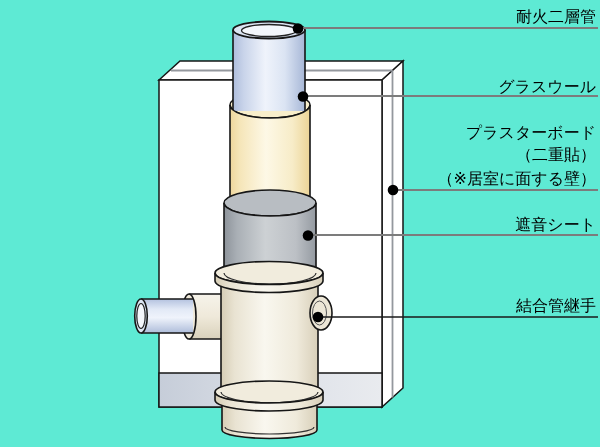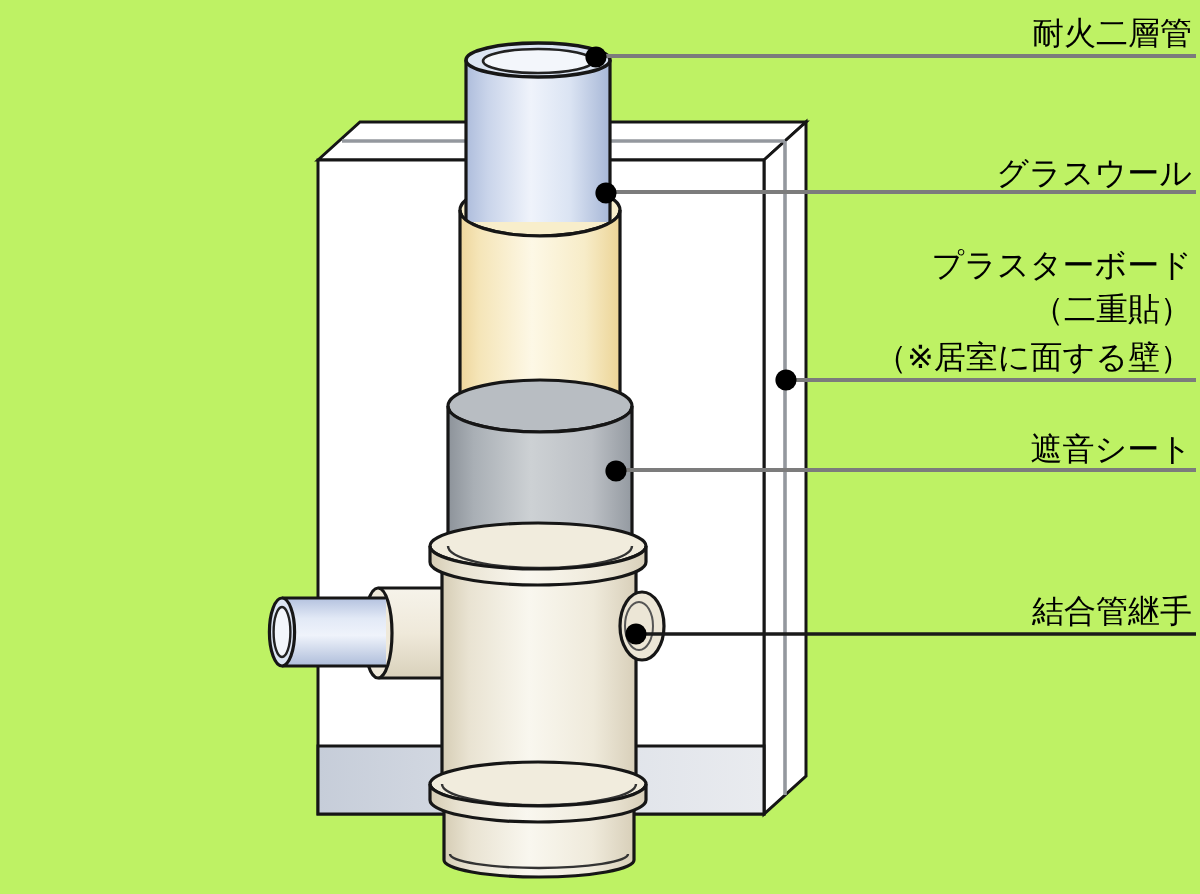--- a/index.html
+++ b/index.html
@@ -1,16 +1,16 @@
 <!DOCTYPE html>
 <html><head>
 <meta charset="utf-8">
 <style>
   html,body{margin:0;padding:0;background:#ffffff;}
-  .stage{position:relative;width:600px;height:447px;background:#bef264;overflow:hidden;}
+  .stage{position:relative;width:600px;height:447px;background:#5eead4;overflow:hidden;}
   svg{display:block;}
   svg text{
     font-family:"Liberation Sans","DejaVu Sans",sans-serif;
     font-size:16px;
     fill:#000000;
   }
 </style>
 </head>
 <body>
 

